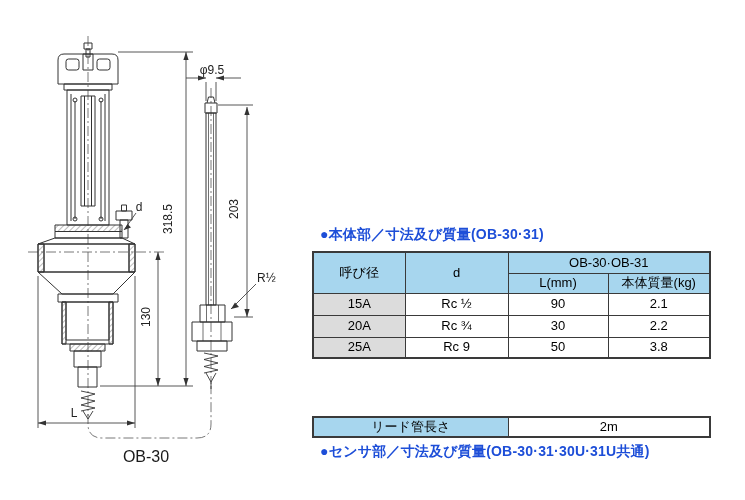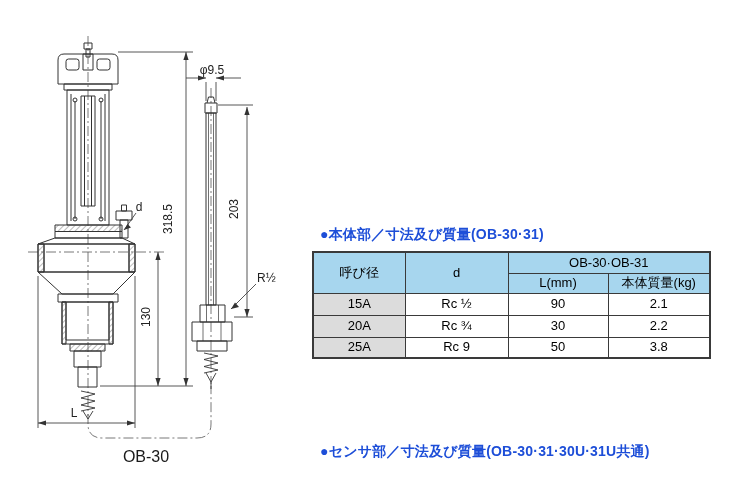--- a/index.html
+++ b/index.html
@@ -226,14 +226,18 @@
 </table>
 
 <div class="sec-title title-sensor">●センサ部／寸法及び質量(OB-30·31·30U·31U共通)</div>
 
 <table class="tbl-sensor">
   <colgroup>
     <col style="width:195px">
       <col style="width:202px">
   </colgroup>
   <tbody>
+    <tr class="h20">
+      <td class="hdr">リード管長さ</td>
+      <td>2m</td>
+    </tr>
   </tbody>
 </table>
 
 </body></html>

